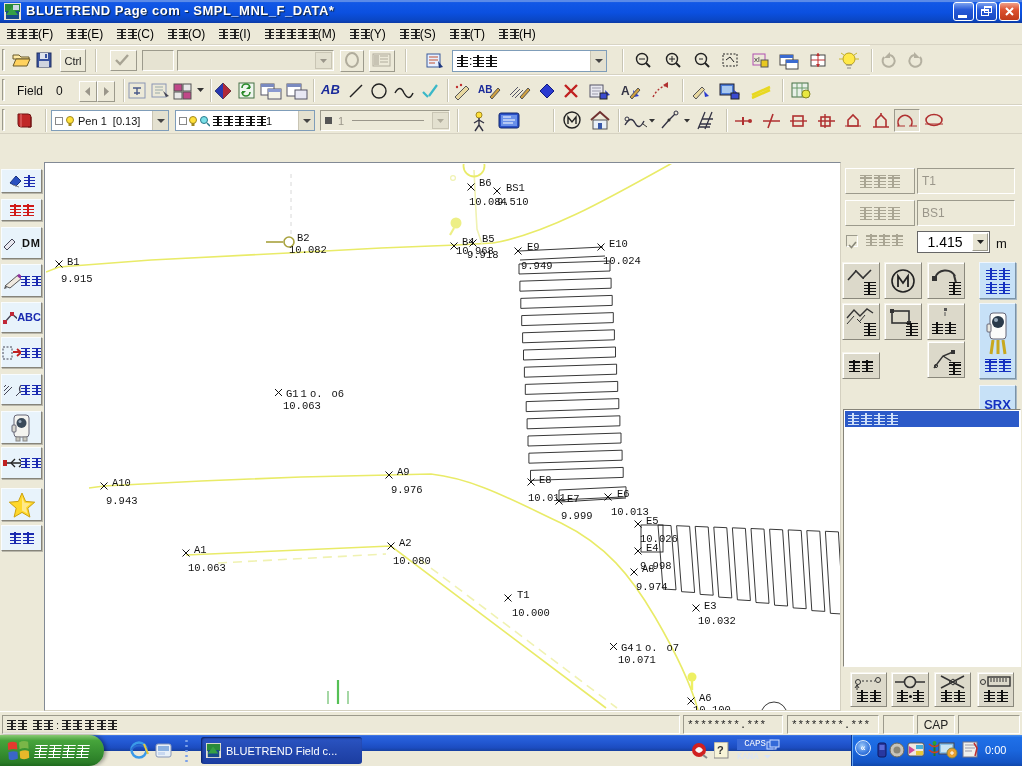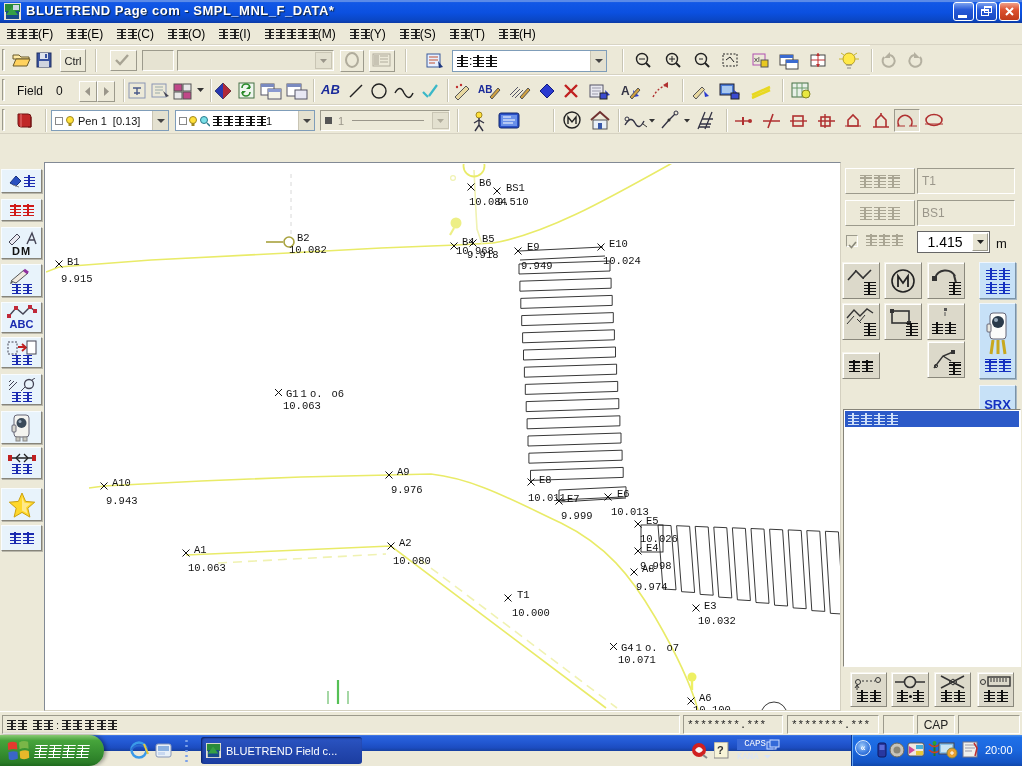--- a/index.html
+++ b/index.html
@@ -447,21 +447,21 @@
       </svg></div>
  <svg class="abs" style="left:923px;top:6px" width="24" height="18">
       <ellipse cx="11" cy="8" rx="8" ry="5.5" fill="none" stroke="#b03030" stroke-width="1.6"></ellipse>
       <path d="M2,12 h18" stroke="#b03030"></path>
     </svg>
 </div>
 
 <div class="abs" style="left:0;top:134px;width:1022px;height:29px;background:#ece9d8"></div>
 
 <style>
-.sbtn{position:absolute;left:1px;width:41px;background:#e8f3fb;border:1px solid;border-color:#f8fcff #86847a #86847a #f8fcff;box-shadow:1px 1px 0 #b8b6aa;display:flex;flex-direction:column;align-items:center;justify-content:center}
+.sbtn{position:absolute;left:1px;width:41px;background:#e8f3fb;border:1px solid;border-color:#f8fcff #86847a #86847a #f8fcff;box-shadow:1px 1px 0 #b8b6aa;display:flex;flex-direction:row;align-items:center;justify-content:center}
 </style>
 <div class="sbtn" style="top:169px;height:24px;flex-direction:row">
     <svg width="15" height="14">
       <path d="M2,9 L8,2 L13,7 L8,12 Z" fill="#2a50c0" stroke="#16307e"></path>
       <path d="M5,11 l6,2" stroke="#888"></path>
     </svg>
     <span class="jp s12" style="color:#1a2ab0;margin-left:1px">
       <i></i>
     </span>
   </div>
@@ -965,15 +965,15 @@
         <rect x="1" y="2" width="15" height="11" fill="#88c0e8" stroke="#445"></rect>
         <rect x="3" y="4" width="11" height="7" fill="#c8e4f4"></rect>
         <circle cx="14" cy="12" r="5" fill="#e8a030" stroke="#884"></circle>
         <path d="M12,12 h4 M14,10 v4" stroke="#fff"></path>
       </svg>
   <svg class="abs" style="left:110px;top:6px" width="18" height="18">
         <rect x="1" y="1" width="14" height="15" fill="#f0f0ec" stroke="#778"></rect>
         <path d="M3,4 h10 M3,7 h10 M3,10 h7" stroke="#99a"></path>
         <path d="M12,2 l3,5 -2,8" stroke="#c03030" stroke-width="1.5" fill="none"></path>
       </svg>
-  <div class="abs" style="left:133px;top:9px;color:#fff;font-size:11px">20:00</div>
+  <div class="abs" style="left:133px;top:9px;color:#fff;font-size:11px">0:00</div>
  </div>
 </div>
 
 </body></html>

